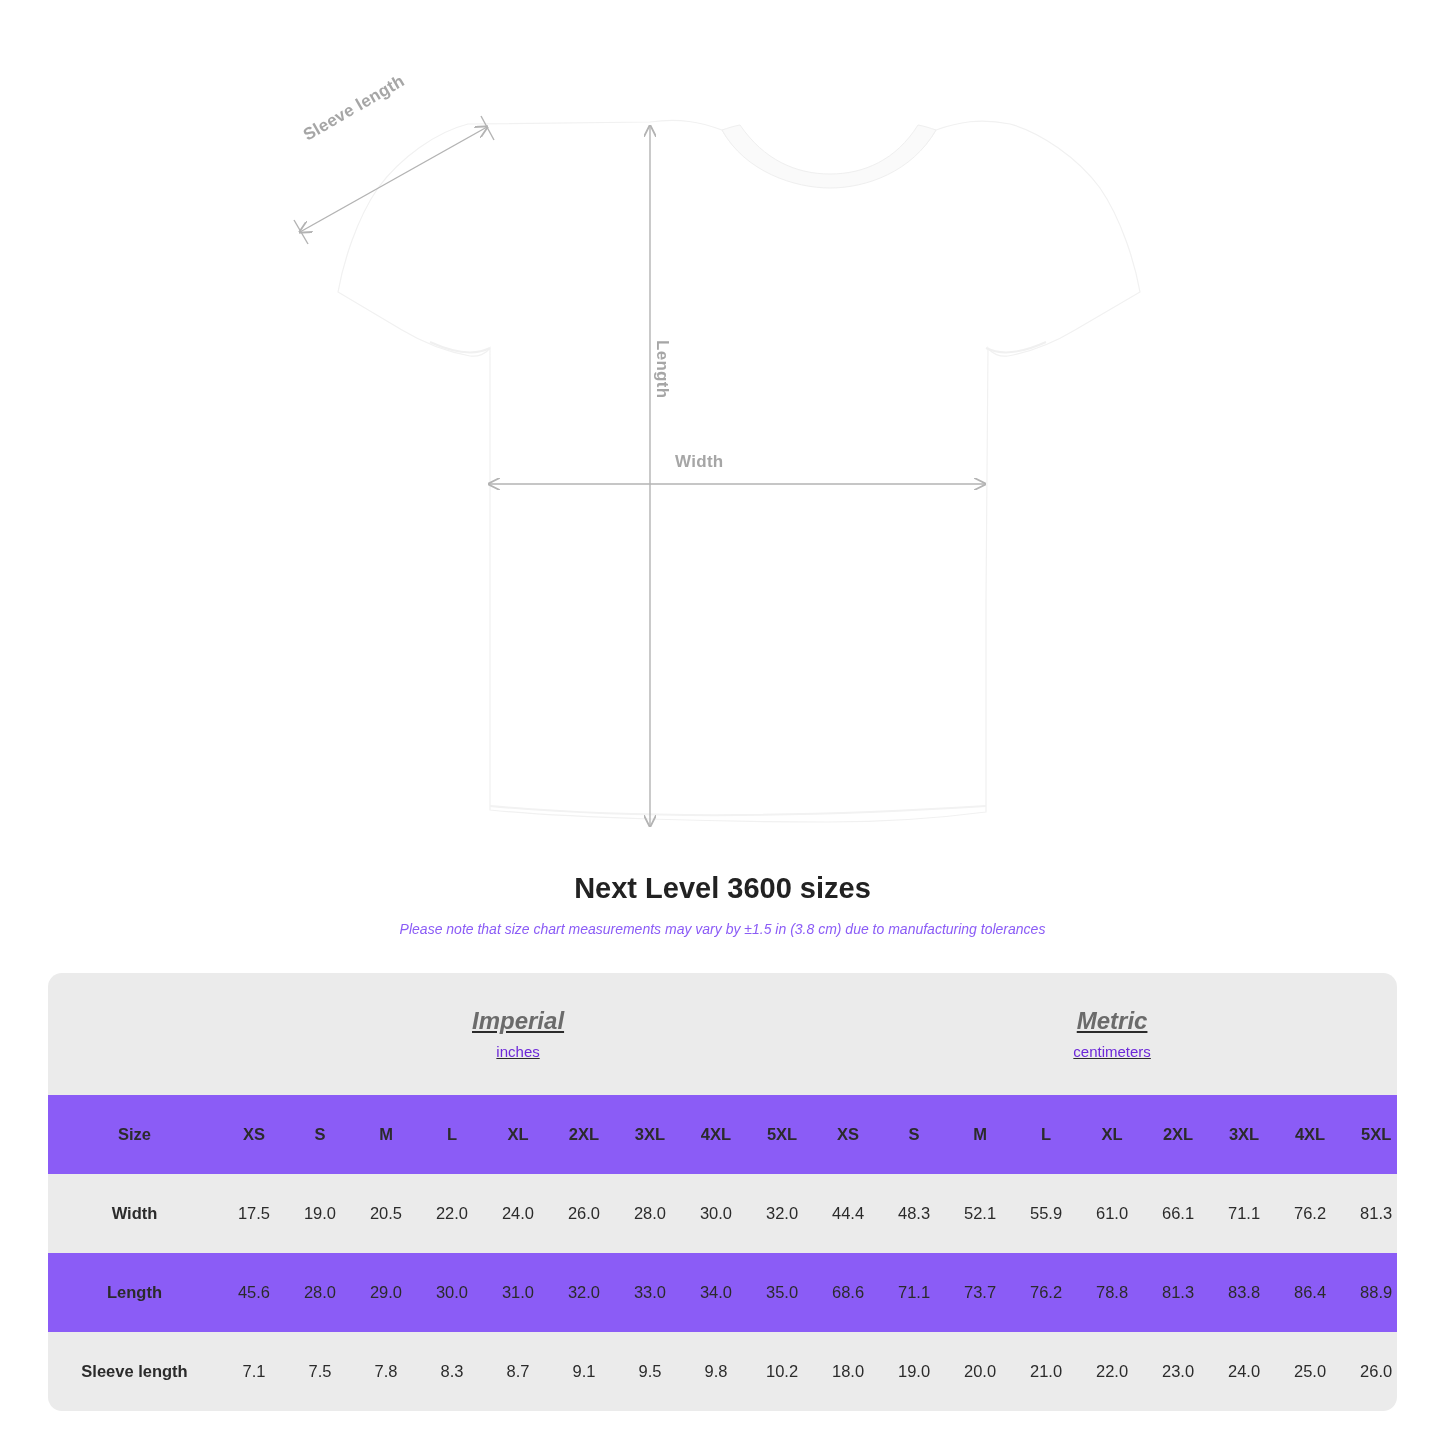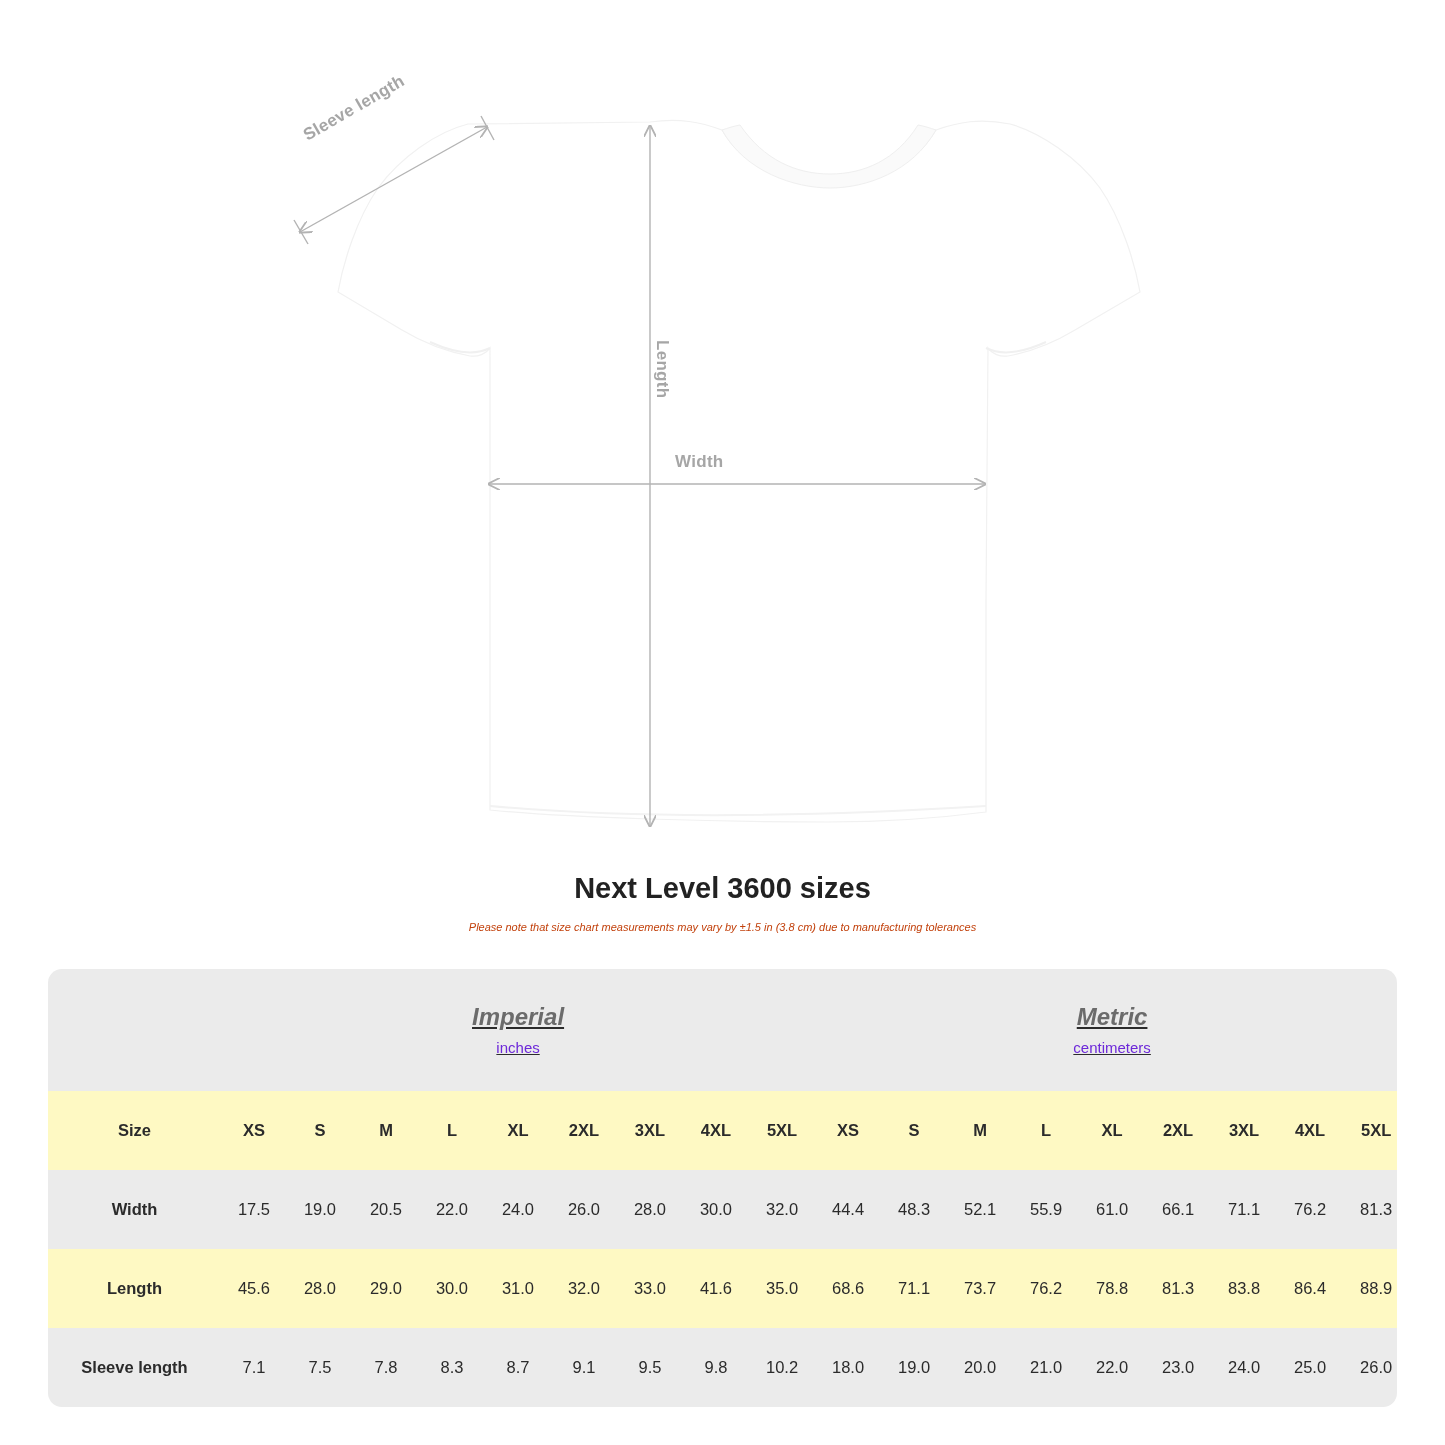--- a/index.html
+++ b/index.html
@@ -61,23 +61,23 @@
     text-align: center;
     margin-top: 12px;
   }
   .chart-title {
     font-size: 29px;
     font-weight: bold;
     color: #222222;
     margin: 0;
   }
   .chart-note {
-    font-size: 11px;
+    font-size: 14px;
     font-style: italic;
-    color: #c2410c;
+    color: #8b5cf6;
     margin: 16px 0 0 0;
   }
 
   
   .table-wrap {
     margin: 36px 48px 0 48px;
     border-radius: 14px;
     overflow: hidden;
   }
   table.size-table {
@@ -113,21 +113,21 @@
     font-weight: normal;
     color: #6d28d9;
     display: block;
     margin-top: 8px;
   }
   .row-head {
     font-weight: bold;
     font-size: 17px;
     color: #2b2b2b;
   }
-  .row-white { background: #fef9c3; }
+  .row-white { background: #8b5cf6; }
   .row-grey  { background: #ebebeb; }
   .first-col { width: 173px; }
   .val-col   { width: 66px; }
   .size-label { font-weight: bold; margin-top: 24px; }
 </style>
 </head>
 <body>
 
 <div class="page">
 
@@ -284,21 +284,21 @@
         </tr>
         <tr class="row-white">
           <td class="row-head">Length</td>
           <td>45.6</td>
           <td>28.0</td>
           <td>29.0</td>
           <td>30.0</td>
           <td>31.0</td>
           <td>32.0</td>
           <td>33.0</td>
-          <td>41.6</td>
+          <td>34.0</td>
           <td>35.0</td>
           <td>68.6</td>
           <td>71.1</td>
           <td>73.7</td>
           <td>76.2</td>
           <td>78.8</td>
           <td>81.3</td>
           <td>83.8</td>
           <td>86.4</td>
           <td>88.9</td>

